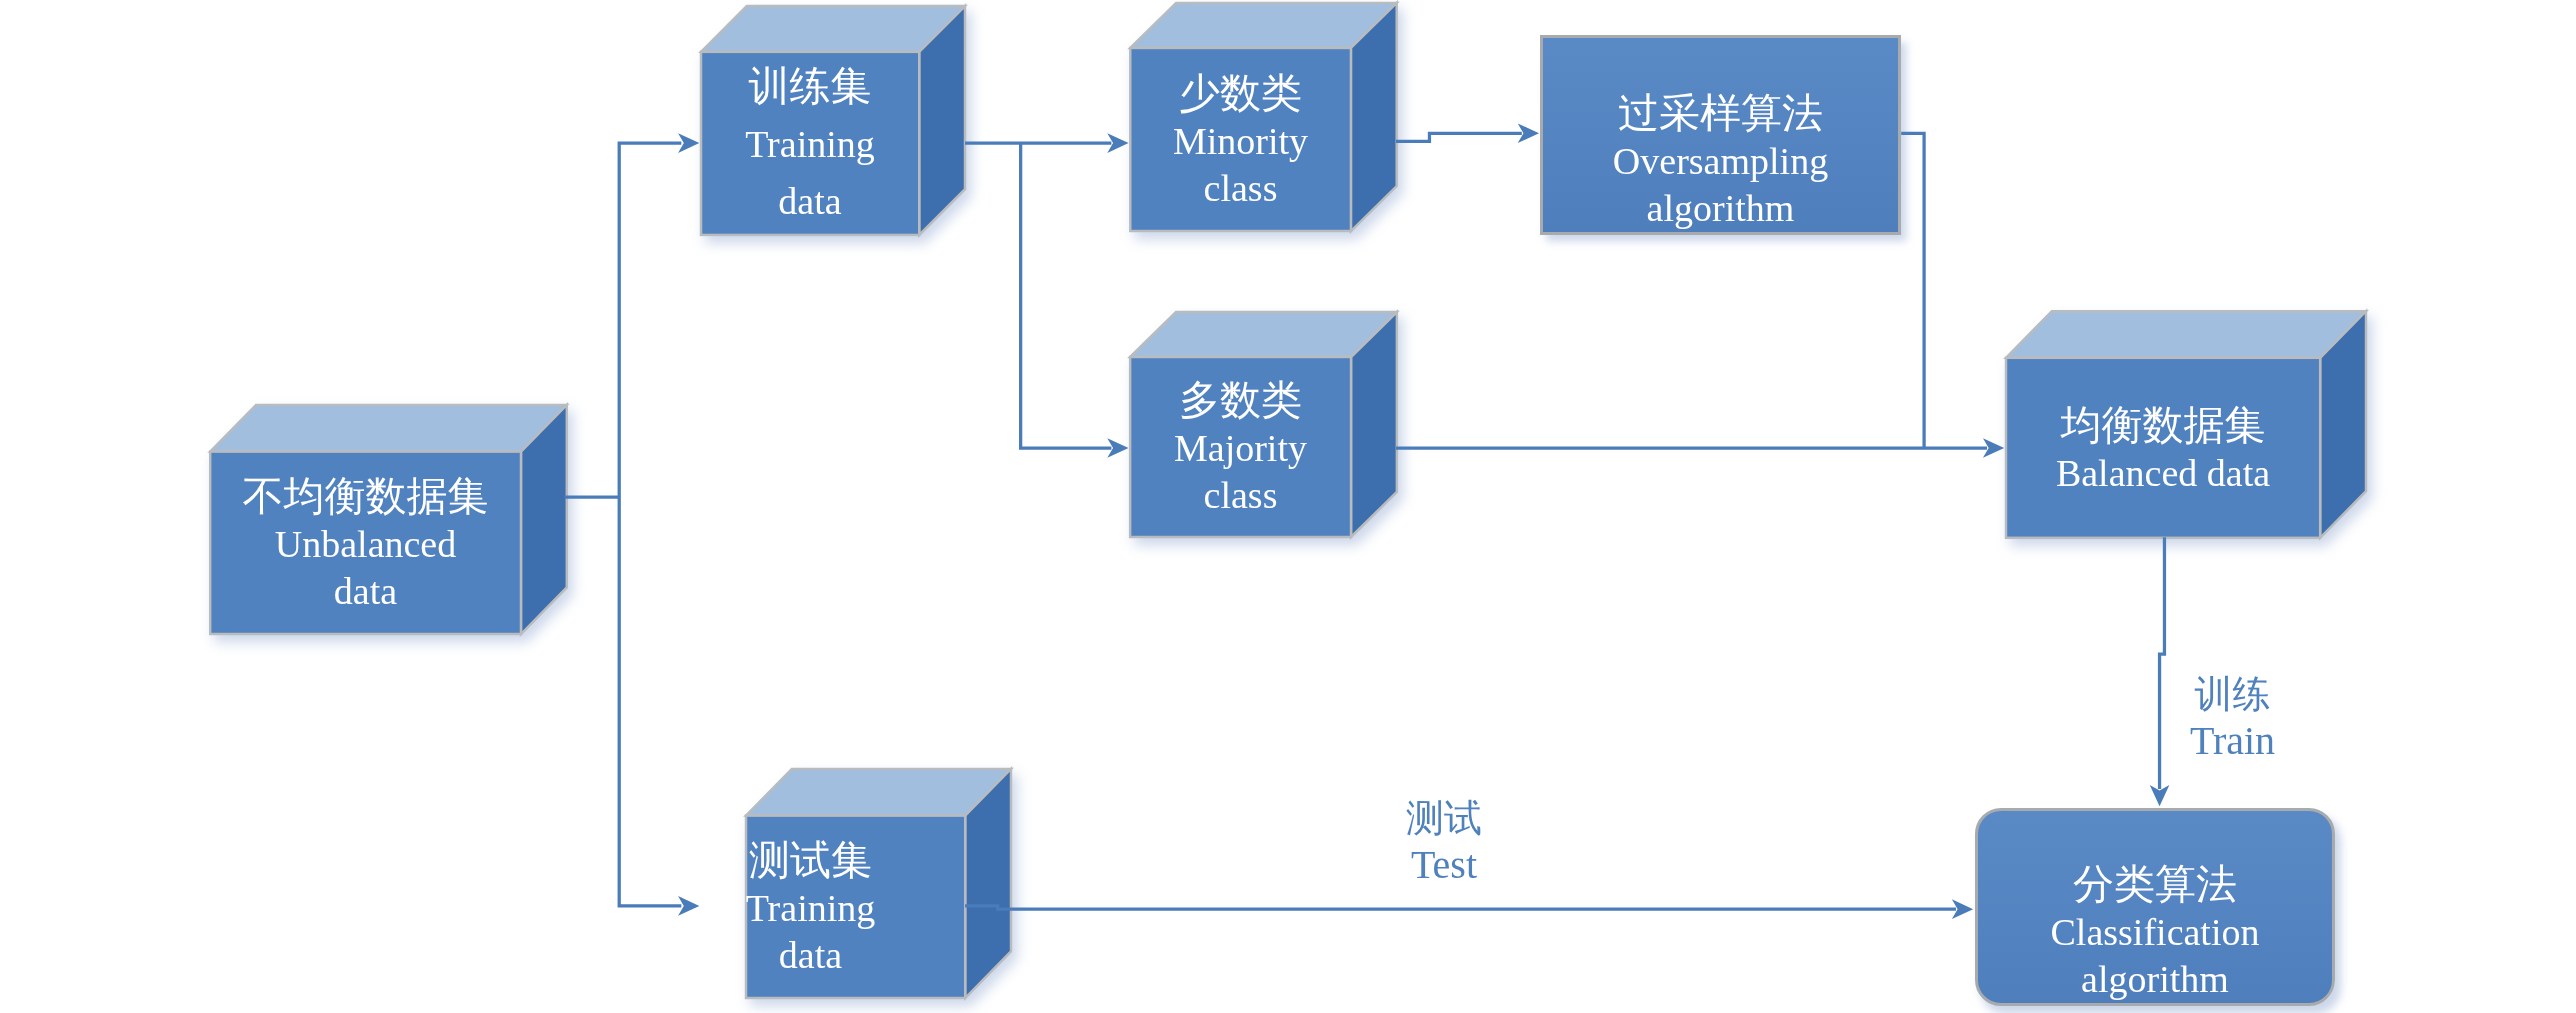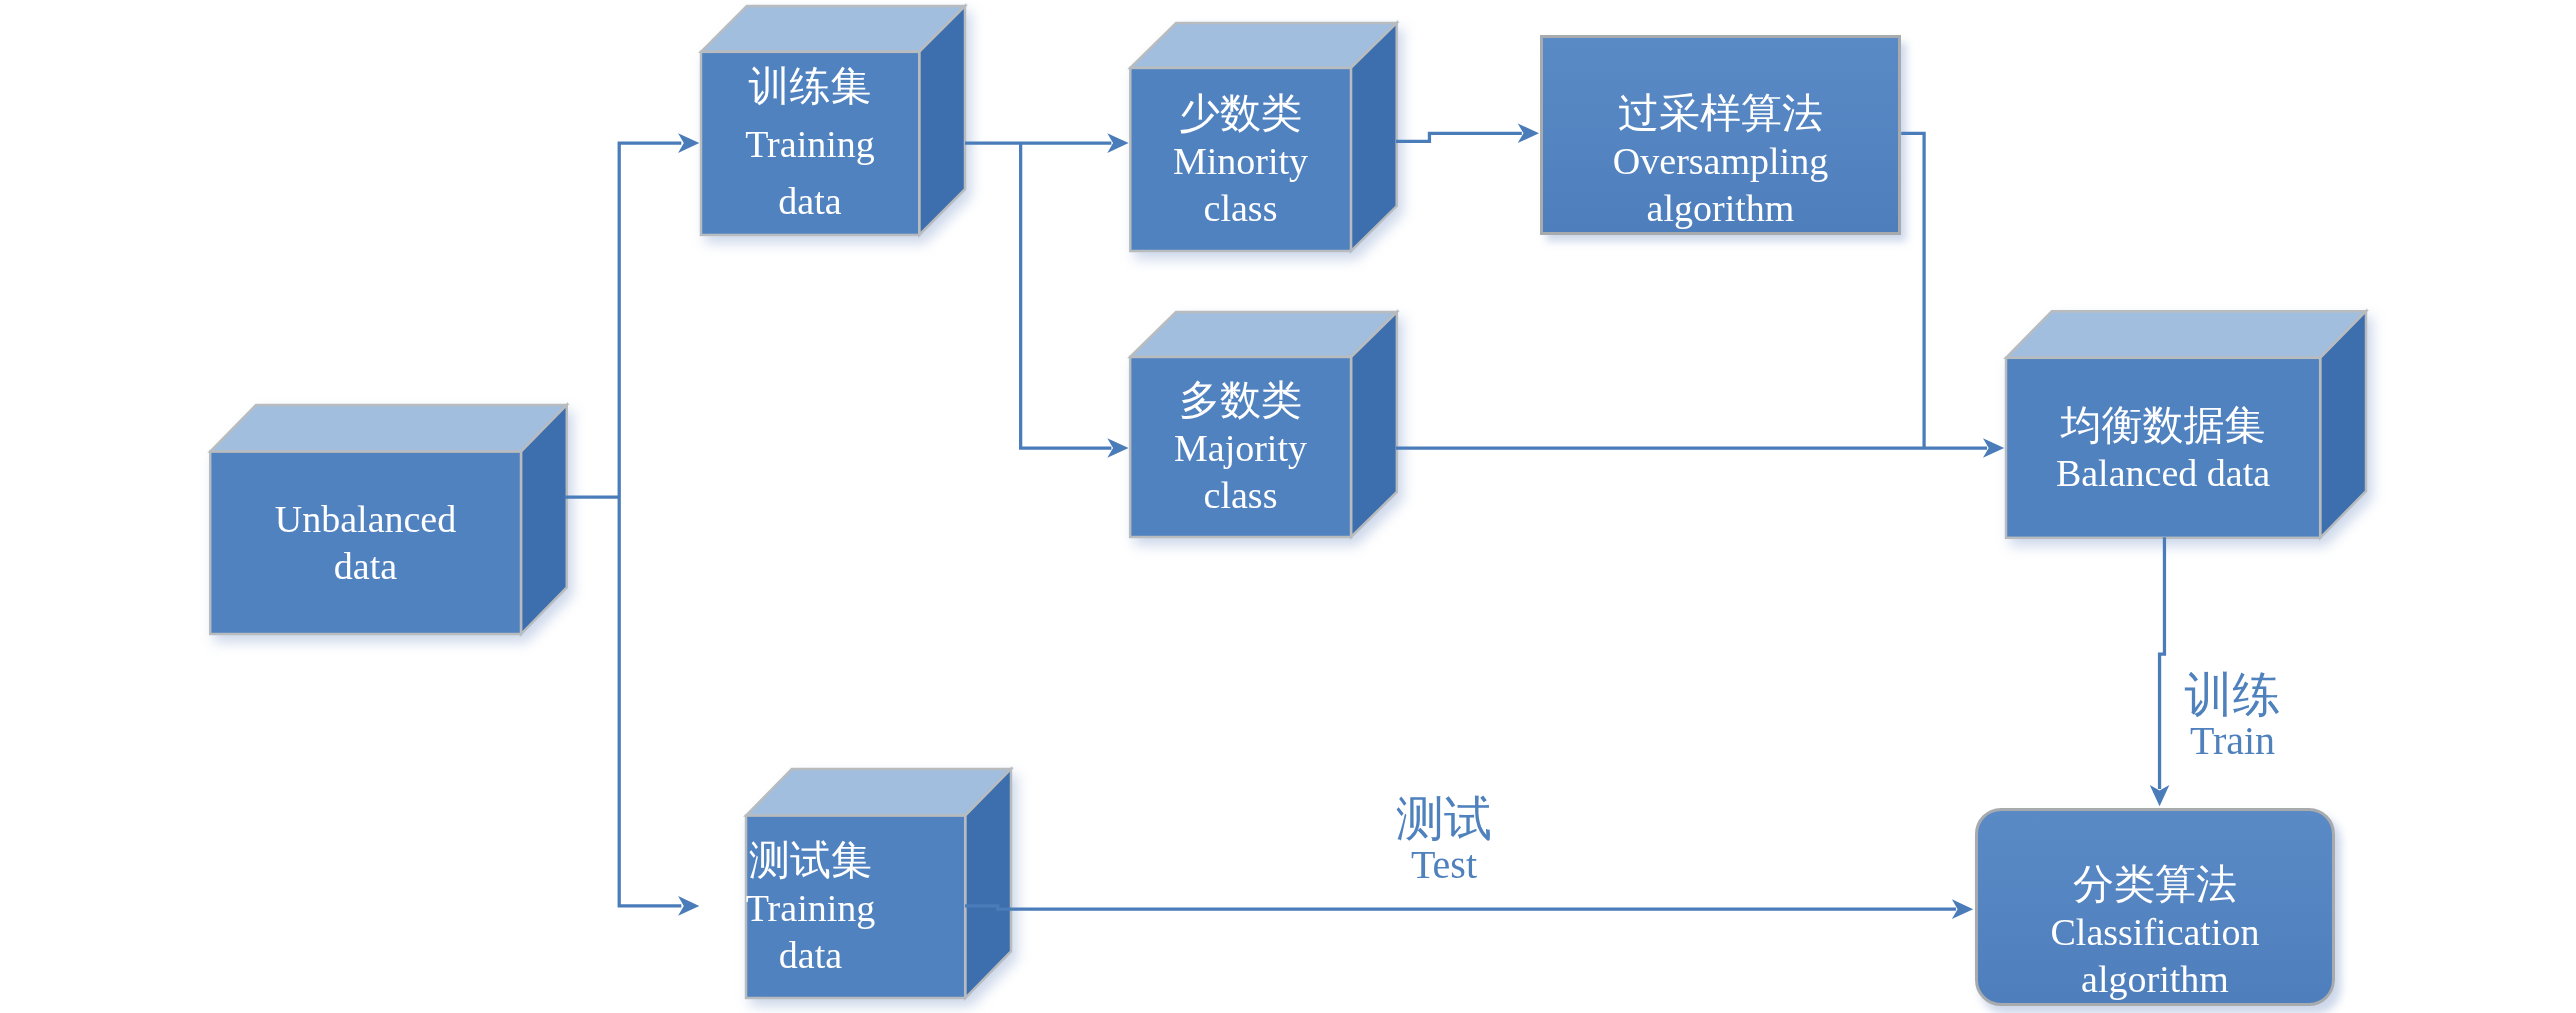--- a/index.html
+++ b/index.html
@@ -23,41 +23,42 @@
     border:3.3px solid var(--rect-border,#a8abae);
     display:flex;flex-direction:column;align-items:center;justify-content:flex-end;
     color:var(--box-text,#fff);text-align:center;
     box-shadow:5.7px 7.4px 8.2px rgba(120,150,200,.38);
   }
   .zh{font-size:41px;line-height:50px;white-space:nowrap;}
   .en{font-size:38px;line-height:47px;white-space:nowrap;}
   .edge-label{
     position:absolute;text-align:center;color:var(--label-text,#4f81bd);
   }
-  .edge-label .zh{font-size:48px;line-height:47px;}
+  .edge-label .zh{font-size:38px;line-height:47px;}
   .edge-label .en{font-size:40px;line-height:46px;}
   #wires{position:absolute;left:0;top:0;pointer-events:none;}
   #wires polyline{fill:none;stroke:var(--connector,#4a7cba);stroke-width:4;}
   #wires polygon{fill:var(--connector,#4a7cba);stroke:none;}
   .face-front{fill:var(--face,#5182c0);stroke:var(--cube-border,#b9bcbf);stroke-width:3;}
   .face-top{fill:var(--face-top,#a2bede);stroke:var(--cube-border,#b9bcbf);stroke-width:3;}
   .face-side{fill:var(--face-side,#3d6ead);stroke:var(--cube-border,#b9bcbf);stroke-width:3;}
 </style>
 </head>
 <body>
 
 <div id="canvas">
 
   <div class="node cube" style="left:210px;top:405px;width:357px;height:229px;">
     <svg width="357" height="229" viewBox="0 0 436 280">
       <polygon class="face-top" points="0,57 56,0 436,0 380,57"></polygon>
       <polygon class="face-side" points="380,57 436,0 436,223 380,280"></polygon>
       <rect class="face-front" x="0" y="57" width="380" height="223"></rect>
     </svg>
     <div class="cube-text" style="left:0;top:47px;width:311px;height:182px;">
+      <span class="zh">不均衡数据集</span>
       <span class="en">Unbalanced</span>
       <span class="en">data</span>
     </div>
   </div>
 
   <div class="node cube" style="left:701px;top:5.7px;width:264px;height:229px;">
     <svg width="264" height="229" viewBox="0 0 323 280">
       <polygon class="face-top" points="0,56 56,0 323,0 267,56"></polygon>
       <polygon class="face-side" points="267,56 323,0 323,224 267,280"></polygon>
       <rect class="face-front" x="0" y="56" width="267" height="224"></rect>
@@ -75,21 +76,21 @@
       <polygon class="face-side" points="268,57 324,0 324,223 268,280"></polygon>
       <rect class="face-front" x="0" y="57" width="268" height="223"></rect>
     </svg>
     <div class="cube-text" style="left:0;top:47px;width:219px;height:182px;">
       <span class="zh">测试集</span>
       <span class="en">Training</span>
       <span class="en">data</span>
     </div>
   </div>
 
-  <div class="node cube" style="left:1130px;top:23px;width:267px;height:172px;">
+  <div class="node cube" style="left:1130px;top:3px;width:267px;height:172px;">
     <svg width="267" height="228" viewBox="0 0 326 279">
       <polygon class="face-top" points="0,55 56,0 326,0 270,55"></polygon>
       <polygon class="face-side" points="270,55 326,0 326,224 270,279"></polygon>
       <rect class="face-front" x="0" y="55" width="270" height="224"></rect>
     </svg>
     <div class="cube-text" style="left:0;top:45px;width:221px;height:183px;">
       <span class="zh">少数类</span>
       <span class="en">Minority</span>
       <span class="en">class</span>
     </div>

